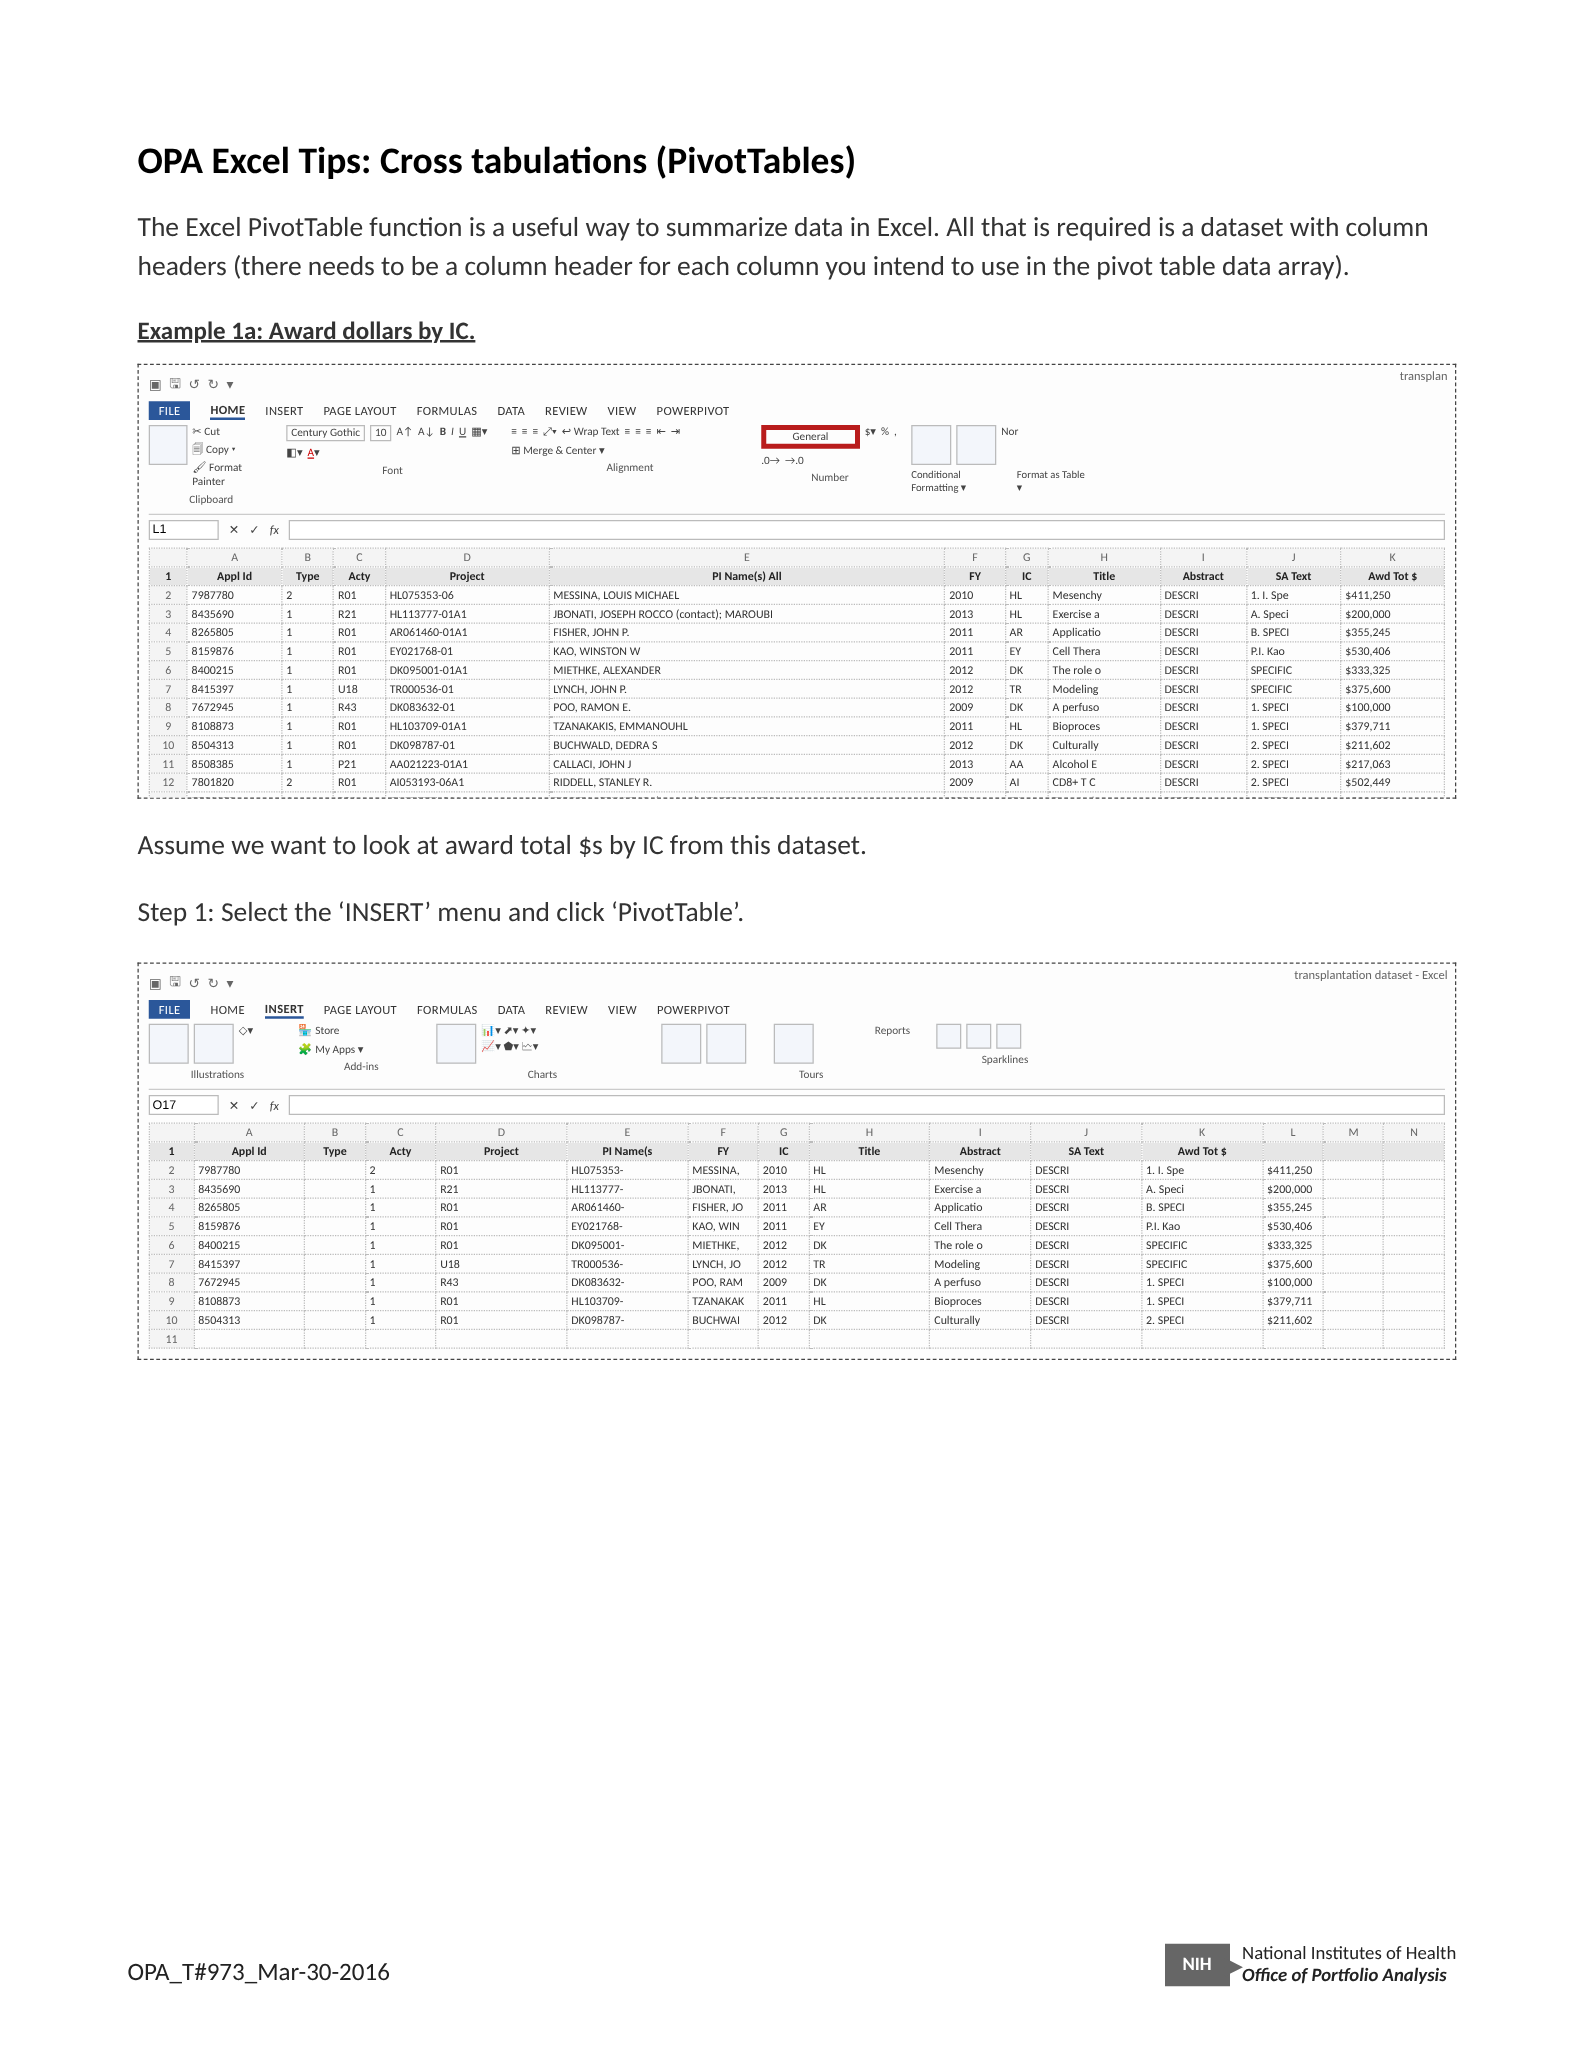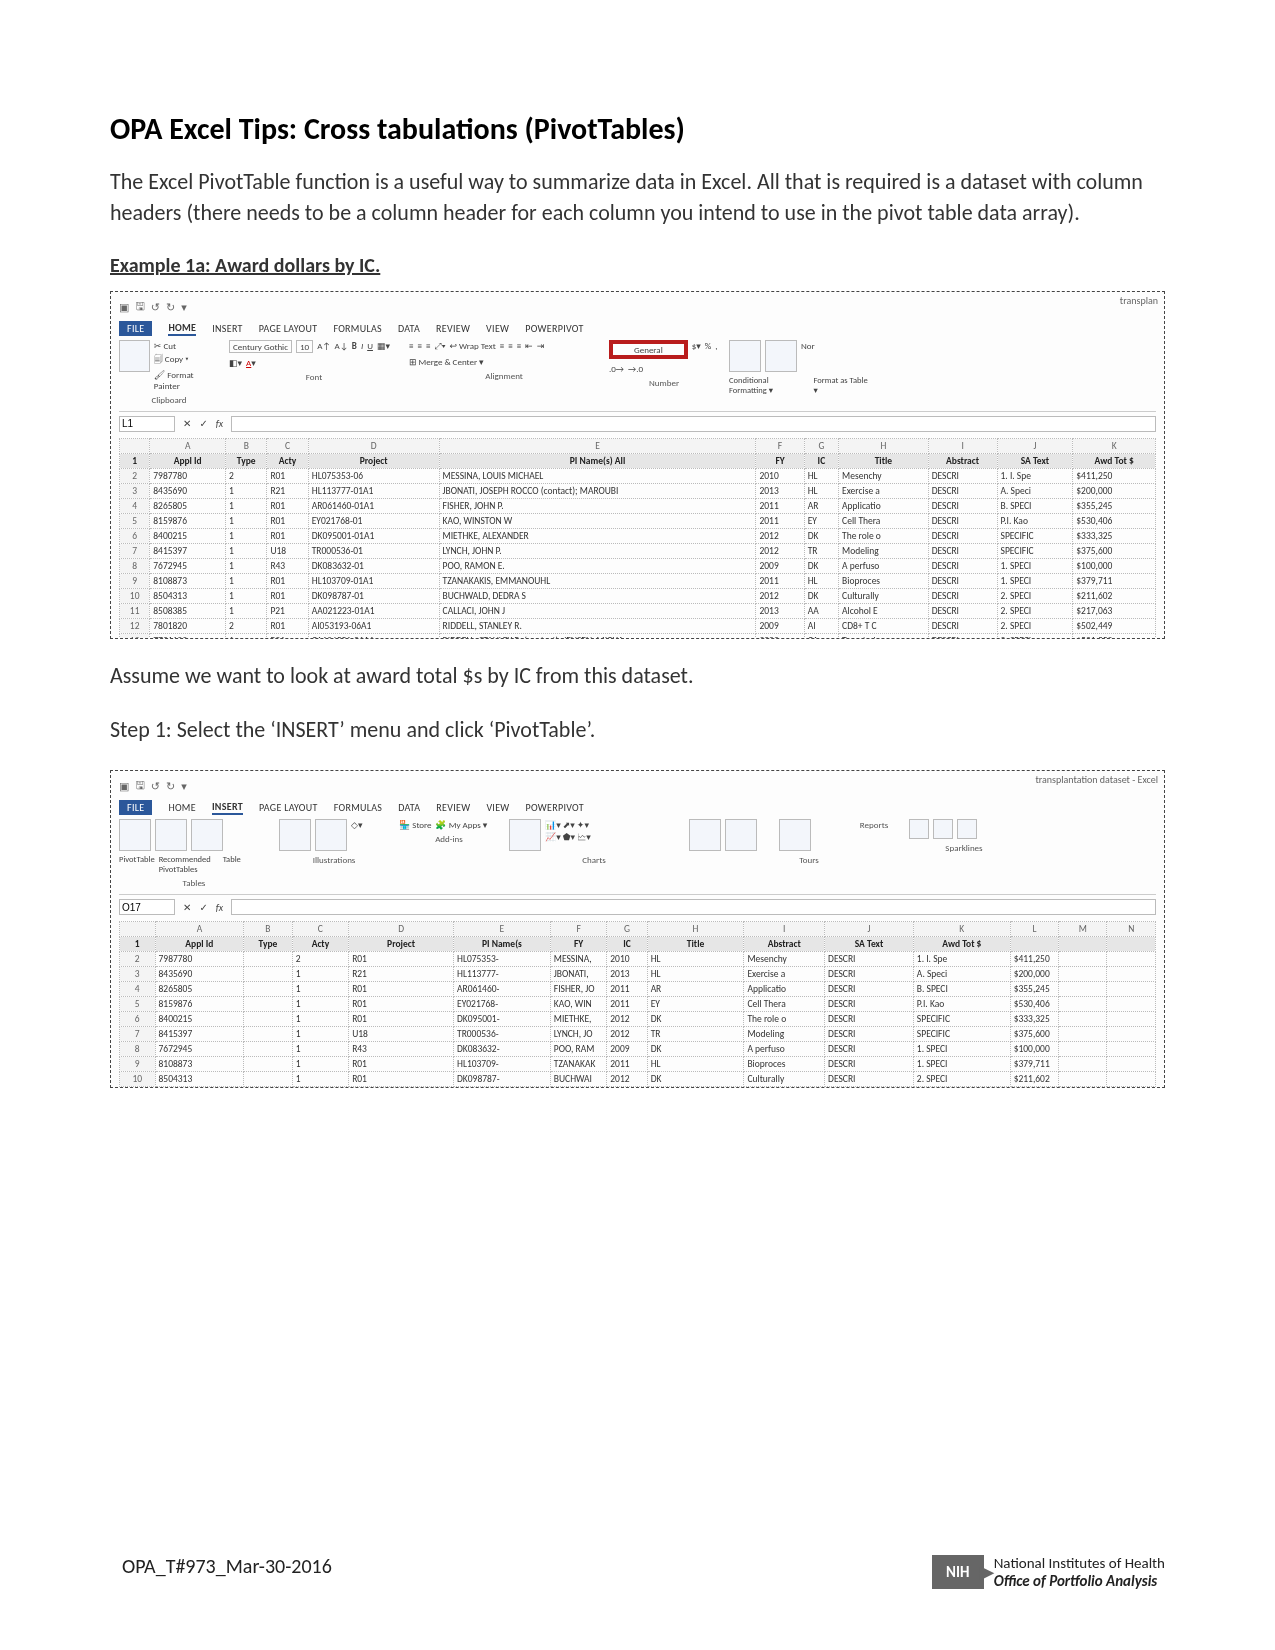--- a/index.html
+++ b/index.html
@@ -96,22 +96,22 @@
     background:#e6e6e6; font-weight:600; color:#222;
   }
   table.grid td.rownum {
     background:#f4f4f4; text-align:center; color:#666; width:22px;
   }
   .title-right {
     position:absolute; top:2px; right:6px; font-size:10px; color:#666;
   }
   
   .footer {
-    position:absolute; bottom:60px; left:122px; right:110px;
-    display:flex; align-items:flex-start; justify-content:space-between;margin-top:48px;
+    position:absolute; bottom:60px; left:102px; right:110px;
+    display:flex; align-items:flex-end; justify-content:space-between;margin-top:48px;
   }
   .footer .fid { font-size:20px; color:#222;}
   .footer .nih {
     display:flex; align-items:center; gap:10px; font-size:15px; color:#222;
   }
   .footer .nih .logo {
     width:52px;height:34px;background:#666;color:#fff;
     font-weight:700;display:flex;align-items:center;justify-content:center;
     font-size:15px; position:relative;
   }
@@ -466,43 +466,30 @@
         <span class="ftab" style="font-weight: 600; border-bottom: 2px solid rgb(43, 87, 154);">INSERT</span>
         <span class="ftab">PAGE LAYOUT</span>
         <span class="ftab">FORMULAS</span>
         <span class="ftab">DATA</span>
         <span class="ftab">REVIEW</span>
         <span class="ftab">VIEW</span>
         <span class="ftab">POWERPIVOT</span>
       </div>
 
     <div class="ribbon-row">
-      <div class="rgroup" style="width:150px">
-        <div class="icons">
-          <span class="ph-icon big"></span>
-          <span class="ph-icon big"></span>
-          <span class="ph-icon big"></span>
-        </div>
-        <div style="display:flex;gap:4px;font-size:8.5px">
-          <span>PivotTable</span>
-          <span style="width:60px">Recommended PivotTables</span>
-          <span>Table</span>
-        </div>
-        <div class="glabel">Tables</div>
-      </div>
       <div class="rgroup" style="width:110px">
         <div class="icons">
           <span class="ph-icon big"></span>
           <span class="ph-icon big"></span>
           <span>◇▾</span>
         </div>
         <div class="glabel">Illustrations</div>
       </div>
       <div class="rgroup" style="width:100px">
-        <div class="icons" style="align-items:flex-start">
+        <div class="icons" style="flex-direction:column;align-items:flex-start">
           <span>🏪 <span>Store</span></span>
           <span>🧩 <span>My Apps ▾</span></span>
         </div>
         <div class="glabel">Add-ins</div>
       </div>
       <div class="rgroup" style="width:170px">
         <div class="icons">
           <span class="ph-icon big"></span>
           <span>📊▾ ⬈▾ ✦▾<br>📈▾ ⬟▾ 🗠▾</span>
         </div>

